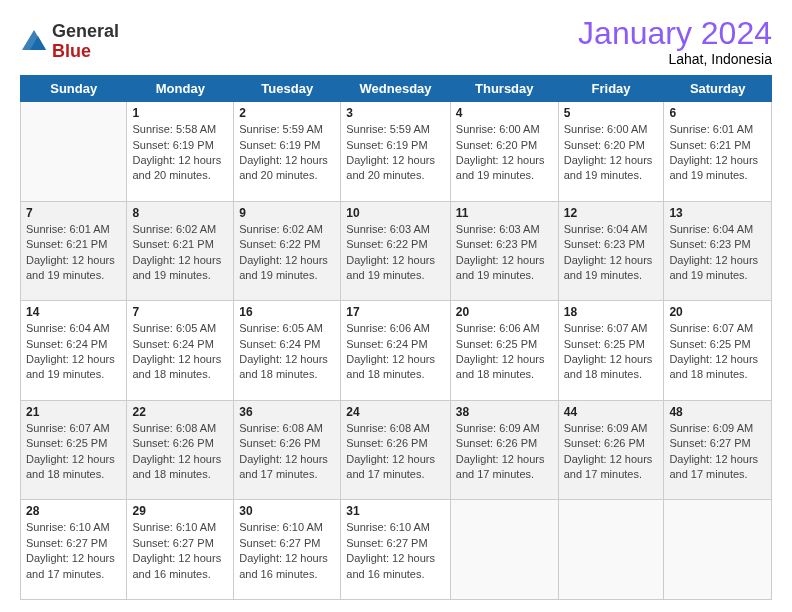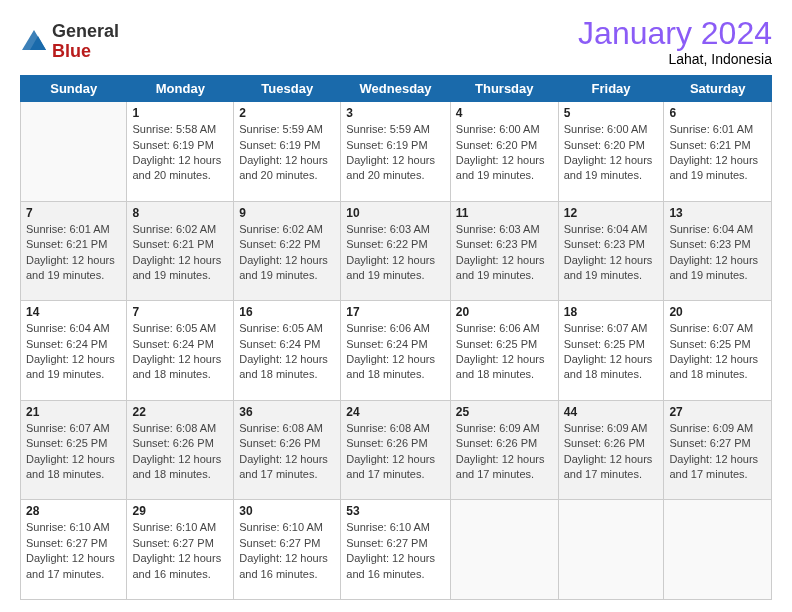--- a/index.html
+++ b/index.html
@@ -306,35 +306,35 @@
 and 17 minutes.</div>
           </td>
           <td>
             <div class="day-number">24</div>
             <div class="day-info" style="white-space: pre-line;">Sunrise: 6:08 AM
 Sunset: 6:26 PM
 Daylight: 12 hours
 and 17 minutes.</div>
           </td>
           <td>
-            <div class="day-number">25</div>
+            <div class="day-number">38</div>
             <div class="day-info" style="white-space: pre-line;">Sunrise: 6:09 AM
 Sunset: 6:26 PM
 Daylight: 12 hours
 and 17 minutes.</div>
           </td>
           <td>
             <div class="day-number">44</div>
             <div class="day-info" style="white-space: pre-line;">Sunrise: 6:09 AM
 Sunset: 6:26 PM
 Daylight: 12 hours
 and 17 minutes.</div>
           </td>
           <td>
-            <div class="day-number">27</div>
+            <div class="day-number">48</div>
             <div class="day-info" style="white-space: pre-line;">Sunrise: 6:09 AM
 Sunset: 6:27 PM
 Daylight: 12 hours
 and 17 minutes.</div>
           </td>
         </tr>
         <tr>
           <td>
             <div class="day-number">28</div>
             <div class="day-info" style="white-space: pre-line;">Sunrise: 6:10 AM
@@ -350,21 +350,21 @@
 and 16 minutes.</div>
           </td>
           <td>
             <div class="day-number">30</div>
             <div class="day-info" style="white-space: pre-line;">Sunrise: 6:10 AM
 Sunset: 6:27 PM
 Daylight: 12 hours
 and 16 minutes.</div>
           </td>
           <td>
-            <div class="day-number">53</div>
+            <div class="day-number">31</div>
             <div class="day-info" style="white-space: pre-line;">Sunrise: 6:10 AM
 Sunset: 6:27 PM
 Daylight: 12 hours
 and 16 minutes.</div>
           </td>
           <td class="empty"></td>
           <td class="empty"></td>
           <td class="empty"></td>
         </tr>
       </tbody>

